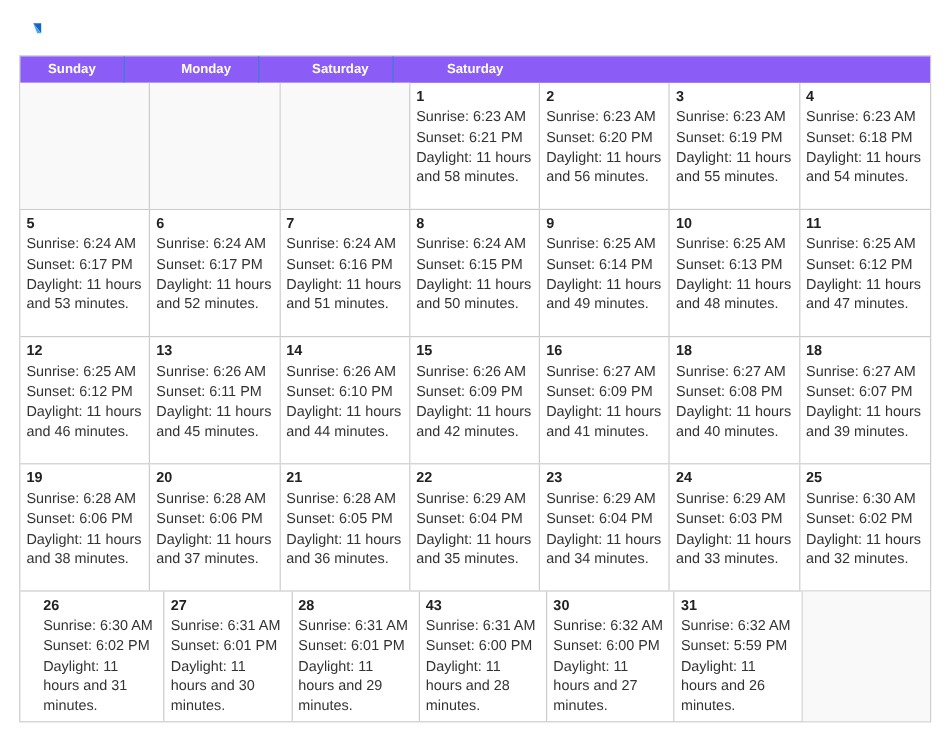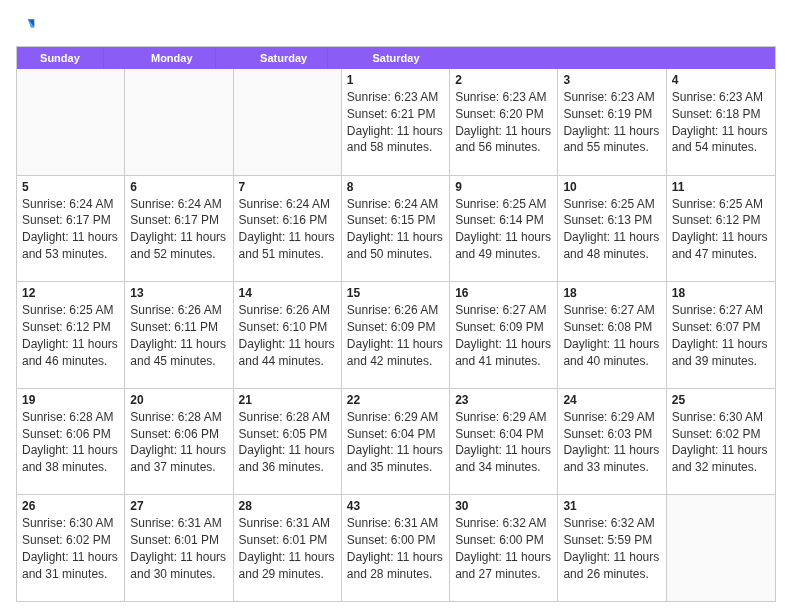--- a/index.html
+++ b/index.html
@@ -77,21 +77,21 @@
       flex: 1;
       display: flex;
       flex-direction: column;
     }
     .cal-row {
       display: grid;
       grid-template-columns: repeat(7, 1fr);
       flex: 1;
       border-bottom: 1px solid #ccc;
     }
-    .cal-row:last-child { border-bottom: none; }
+    .cal-row:last-child { border-bottom: none; margin-left: 14px; }
     .cal-cell {
       border-right: 1px solid #ccc;
       padding: 4px 5px;
       font-size: 9.5px;
       color: #333;
       vertical-align: top;
       min-height: 0;
     }
     .cal-cell:last-child { border-right: none; }
     .cal-cell.empty { background: #f9f9f9; }

